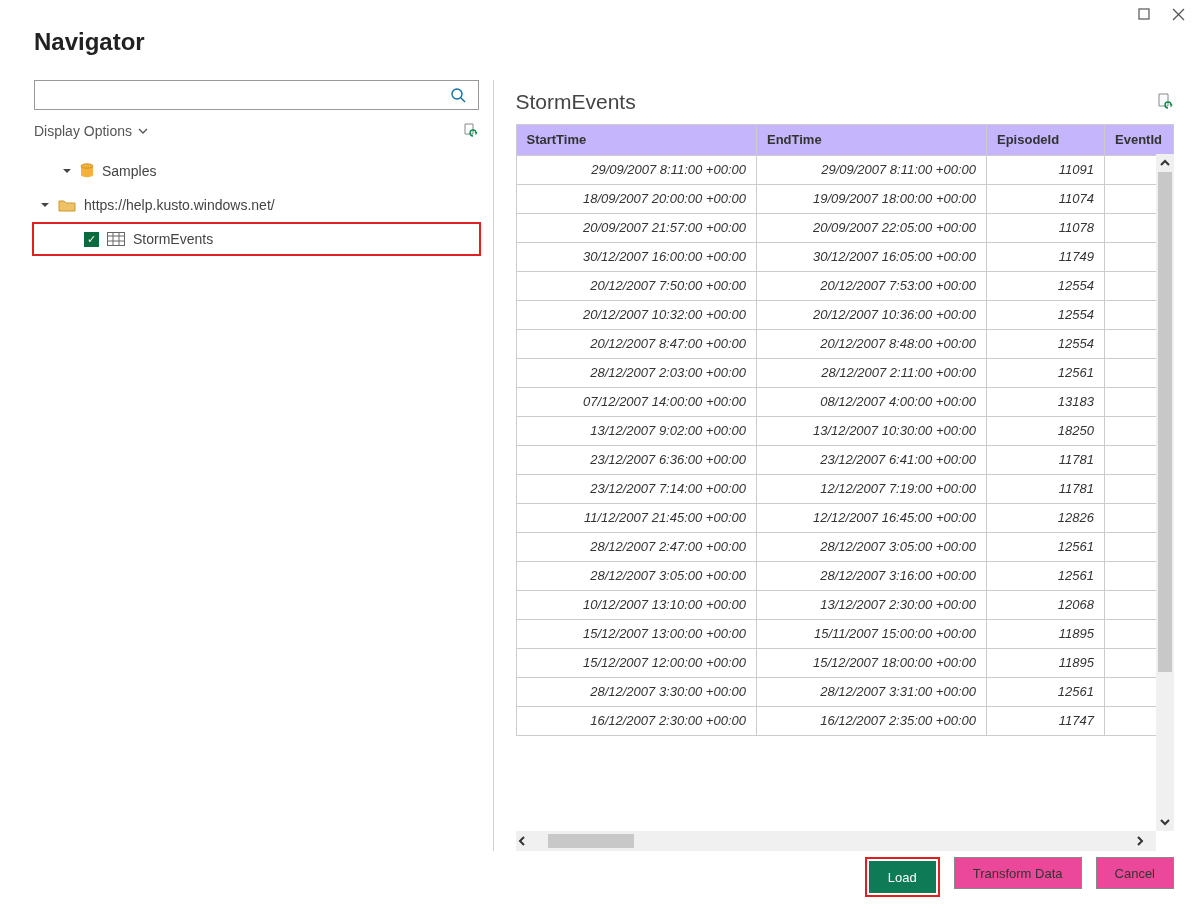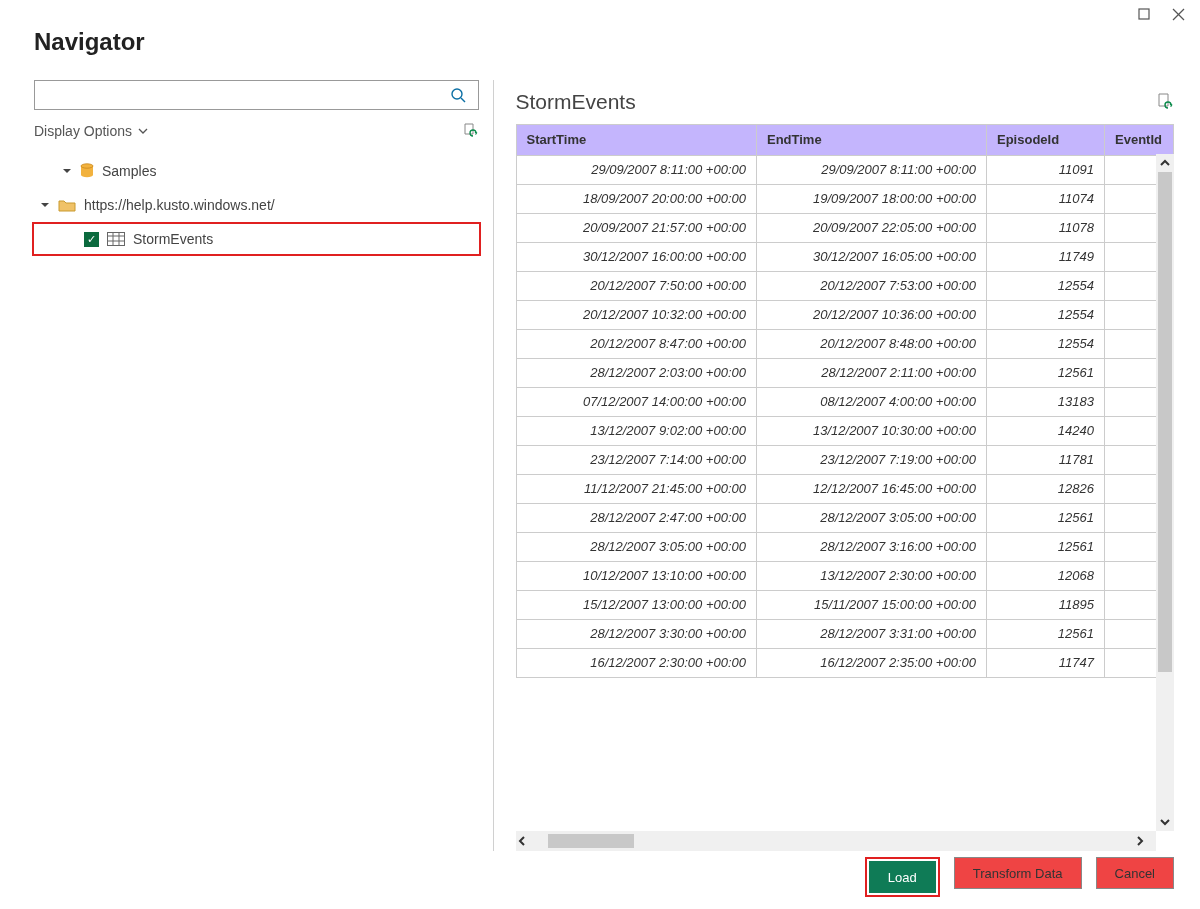--- a/index.html
+++ b/index.html
@@ -199,21 +199,21 @@
     position: absolute;
     bottom: 12px; right: 26px;
     display: flex;
     gap: 14px;
     align-items: flex-start;
   }
   .btn {
     height: 32px;
     padding: 0 18px;
     border: 1px solid #888;
-    background: #ef4444;
+    background: #ec4899;
     display: inline-flex;
     align-items: center;
     justify-content: center;
     font-size: 13px;
     color: #333;
     cursor: pointer;
   }
   .btn.primary {
     background: #0f7b56;
     border-color: #0f7b56;
@@ -393,26 +393,32 @@
               </tr>
               <tr>
                 <td>07/12/2007 14:00:00 +00:00</td>
                 <td>08/12/2007 4:00:00 +00:00</td>
                 <td>13183</td>
                 <td>7</td>
               </tr>
               <tr>
                 <td>13/12/2007 9:02:00 +00:00</td>
                 <td>13/12/2007 10:30:00 +00:00</td>
-                <td>14240</td>
+                <td>18250</td>
+                <td>6</td>
+              </tr>
+              <tr>
+                <td>23/12/2007 6:36:00 +00:00</td>
+                <td>23/12/2007 6:41:00 +00:00</td>
+                <td>11781</td>
                 <td>6</td>
               </tr>
               <tr>
                 <td>23/12/2007 7:14:00 +00:00</td>
-                <td>23/12/2007 7:19:00 +00:00</td>
+                <td>12/12/2007 7:19:00 +00:00</td>
                 <td>11781</td>
                 <td>6</td>
               </tr>
               <tr>
                 <td>11/12/2007 21:45:00 +00:00</td>
                 <td>12/12/2007 16:45:00 +00:00</td>
                 <td>12826</td>
                 <td>7</td>
               </tr>
               <tr>
@@ -429,20 +435,26 @@
               </tr>
               <tr>
                 <td>10/12/2007 13:10:00 +00:00</td>
                 <td>13/12/2007 2:30:00 +00:00</td>
                 <td>12068</td>
                 <td>6</td>
               </tr>
               <tr>
                 <td>15/12/2007 13:00:00 +00:00</td>
                 <td>15/11/2007 15:00:00 +00:00</td>
+                <td>11895</td>
+                <td>6</td>
+              </tr>
+              <tr>
+                <td>15/12/2007 12:00:00 +00:00</td>
+                <td>15/12/2007 18:00:00 +00:00</td>
                 <td>11895</td>
                 <td>6</td>
               </tr>
               <tr>
                 <td>28/12/2007 3:30:00 +00:00</td>
                 <td>28/12/2007 3:31:00 +00:00</td>
                 <td>12561</td>
                 <td>6</td>
               </tr>
               <tr>

